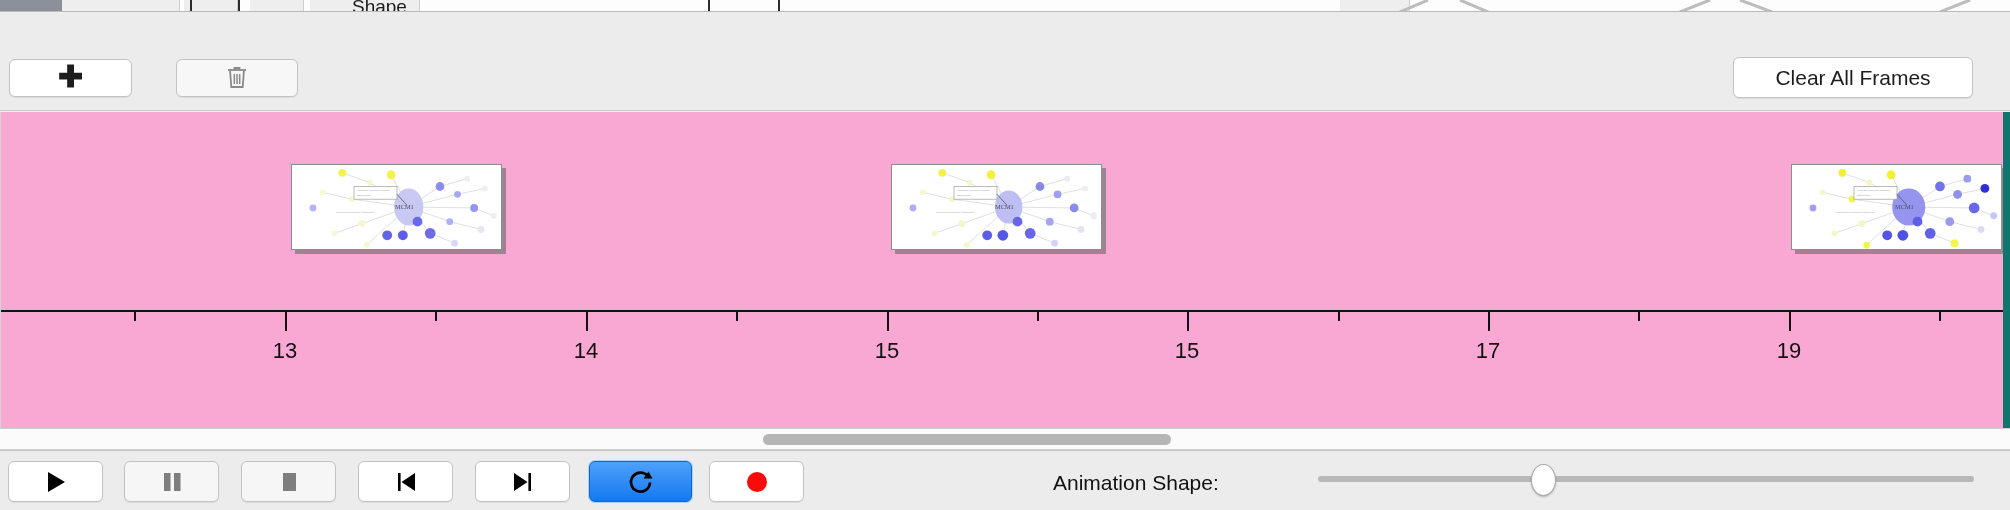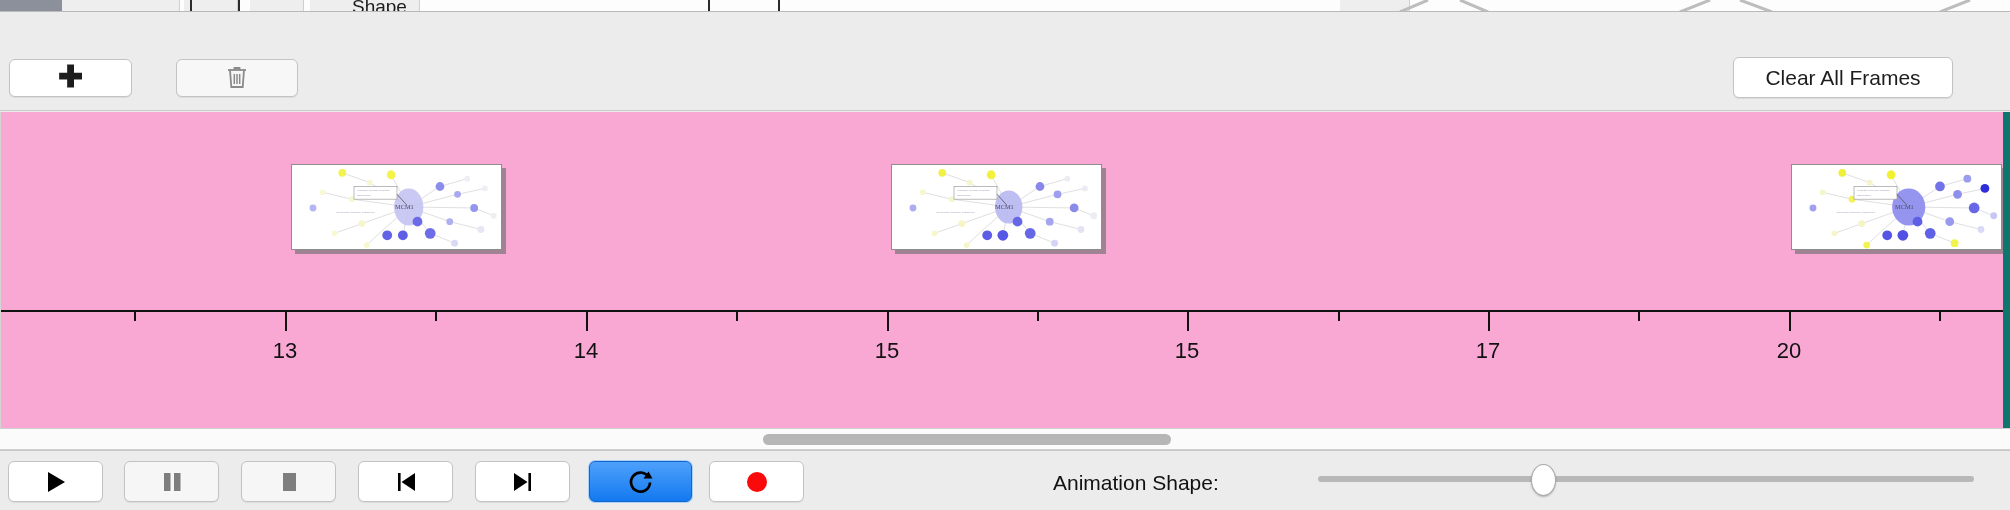--- a/index.html
+++ b/index.html
@@ -55,21 +55,21 @@
     border-radius: 6px;
     background: #ffffff;
     box-shadow: 0 1px 1px rgba(0,0,0,0.07);
     display: flex; align-items: center; justify-content: center;
     font-size: 19px; color: #1d1d1d;
   }
   .btn.disabled { background: #f7f7f7; color: #8a8a8a; }
 
   #add-frame-btn   { left: 9px;  top: 13px; width: 123px; height: 38px; }
   #delete-frame-btn{ left: 176px;top: 13px; width: 122px; height: 38px; }
-  #clear-frames-btn{ left: 1733px; top: 11px; width: 220px; height: 41px; font-size: 21px; }
+  #clear-frames-btn{ left: 1733px; top: 11px; width: 240px; height: 41px; font-size: 21px; }
 
   .plus-glyph { font-size: 30px; font-weight: bold; line-height: 1; margin-top: -3px; }
 
   .sep-line {
     position: absolute; left: 0; width: 2010px; height: 1px; background: #c9c9c9;
   }
 
   
   .timeline {
     position: absolute; left: 0; top: 112px; width: 2010px; height: 318px;
@@ -333,21 +333,21 @@
         <div class="tick-label" style="left: 284px;">13</div>
         <div class="tick major" style="left: 585px;"></div>
         <div class="tick-label" style="left: 585px;">14</div>
         <div class="tick major" style="left: 886px;"></div>
         <div class="tick-label" style="left: 886px;">15</div>
         <div class="tick major" style="left: 1186px;"></div>
         <div class="tick-label" style="left: 1186px;">15</div>
         <div class="tick major" style="left: 1487px;"></div>
         <div class="tick-label" style="left: 1487px;">17</div>
         <div class="tick major" style="left: 1788px;"></div>
-        <div class="tick-label" style="left: 1788px;">20</div>
+        <div class="tick-label" style="left: 1788px;">19</div>
         <div class="tick minor" style="left: 133px;"></div>
         <div class="tick minor" style="left: 434px;"></div>
         <div class="tick minor" style="left: 735px;"></div>
         <div class="tick minor" style="left: 1036px;"></div>
         <div class="tick minor" style="left: 1337px;"></div>
         <div class="tick minor" style="left: 1637px;"></div>
         <div class="tick minor" style="left: 1938px;"></div>
       </div>
   </div>
 

